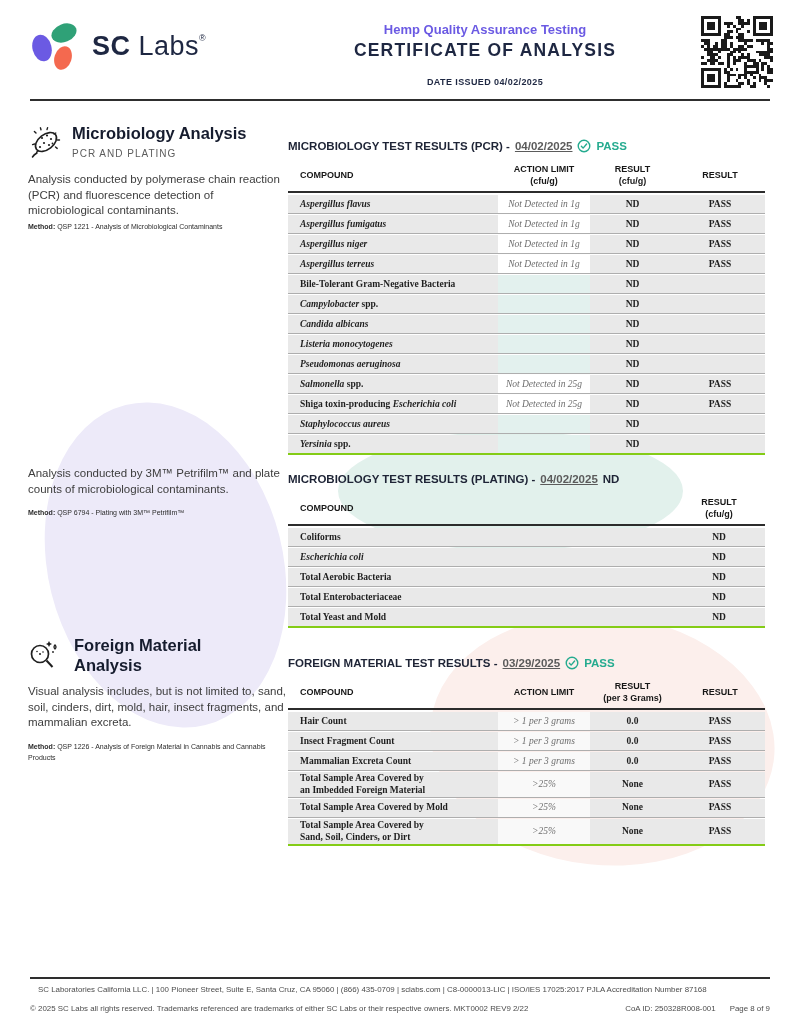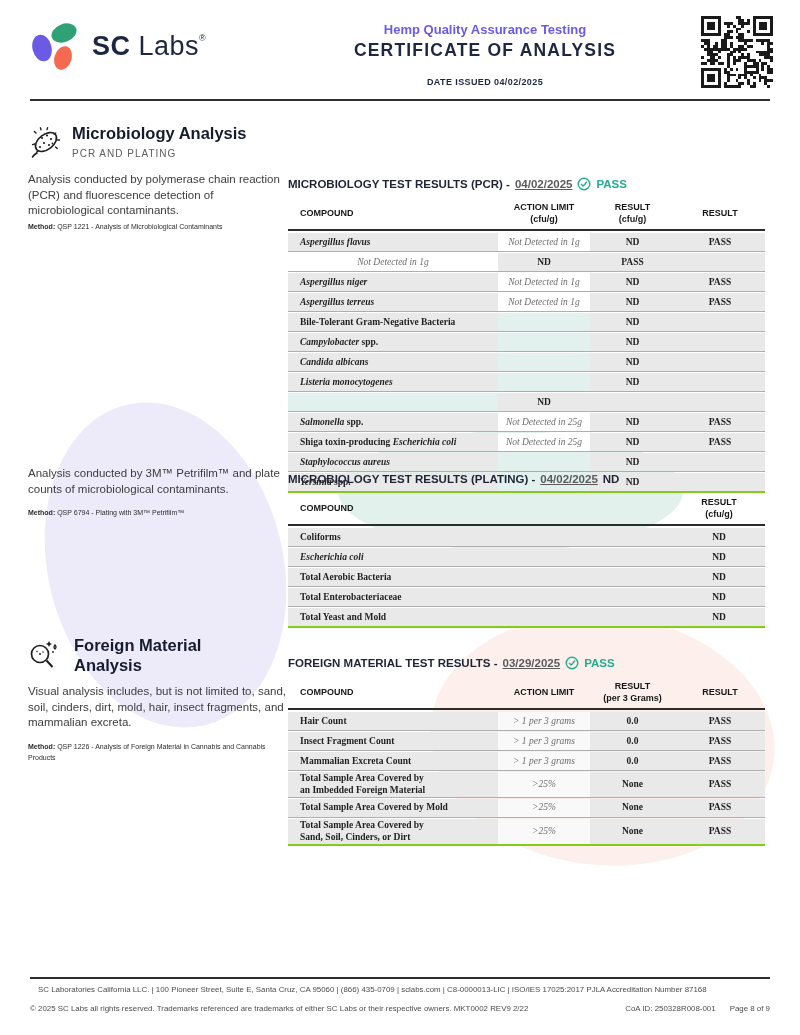--- a/index.html
+++ b/index.html
@@ -38,21 +38,21 @@
   #micro-para{left:28px;top:172px;width:256px;}
   #micro-method{left:28px;top:222px;width:250px;}
   #plating-para{left:28px;top:466px;width:260px;}
   #plating-method{left:28px;top:508px;width:250px;}
   #fm-head{left:26px;top:636px;}
   #fm-para{left:28px;top:684px;width:260px;}
   #fm-method{left:28px;top:742px;width:238px;}
 
   
   .tblock{position:absolute;left:288px;width:477px;z-index:1;}
-  #pcr-block{top:136px;margin-top:38px;}
+  #pcr-block{top:136px;}
   #plating-block{top:469px;}
   #fm-block{top:653px;}
   .ttl{display:flex;align-items:center;gap:5px;font-size:11.5px;font-weight:bold;height:20px;}
   .tt-strong{color:#1e2436;}
   .tt-date{color:#5b5b5b;font-weight:600;text-decoration:underline;}
   .tt-pass{color:#25ab8f;}
   .tt-nd{color:#1e2436;}
   .check{width:14px;height:14px;display:block;}
   .thead{display:grid;align-items:center;border-bottom:2px solid #2c2c2c;padding:8px 0 4px;}
   .g4{grid-template-columns:210px 92px 85px 90px;}
@@ -190,20 +190,23 @@
     <div class="rows">
         <div class="trow g4">
           <div class="cell c-compound">
             <span class="ctext"><i>Aspergillus flavus</i></span>
           </div>
           <div class="cell c-action">Not Detected in 1g</div>
           <div class="cell c-result">ND</div>
           <div class="cell c-status">PASS</div>
         </div>
         <div class="trow g4">
+          <div class="cell c-compound">
+            <span class="ctext"><i>Aspergillus fumigatus</i></span>
+          </div>
           <div class="cell c-action">Not Detected in 1g</div>
           <div class="cell c-result">ND</div>
           <div class="cell c-status">PASS</div>
         </div>
         <div class="trow g4">
           <div class="cell c-compound">
             <span class="ctext"><i>Aspergillus niger</i></span>
           </div>
           <div class="cell c-action">Not Detected in 1g</div>
           <div class="cell c-result">ND</div>
@@ -243,20 +246,23 @@
         </div>
         <div class="trow g4">
           <div class="cell c-compound">
             <span class="ctext"><i>Listeria monocytogenes</i></span>
           </div>
           <div class="cell c-action empty"></div>
           <div class="cell c-result">ND</div>
           <div class="cell c-status"></div>
         </div>
         <div class="trow g4">
+          <div class="cell c-compound">
+            <span class="ctext"><i>Pseudomonas aeruginosa</i></span>
+          </div>
           <div class="cell c-action empty"></div>
           <div class="cell c-result">ND</div>
           <div class="cell c-status"></div>
         </div>
         <div class="trow g4">
           <div class="cell c-compound">
             <span class="ctext"><i>Salmonella</i><span> spp.</span></span>
           </div>
           <div class="cell c-action">Not Detected in 25g</div>
           <div class="cell c-result">ND</div>

